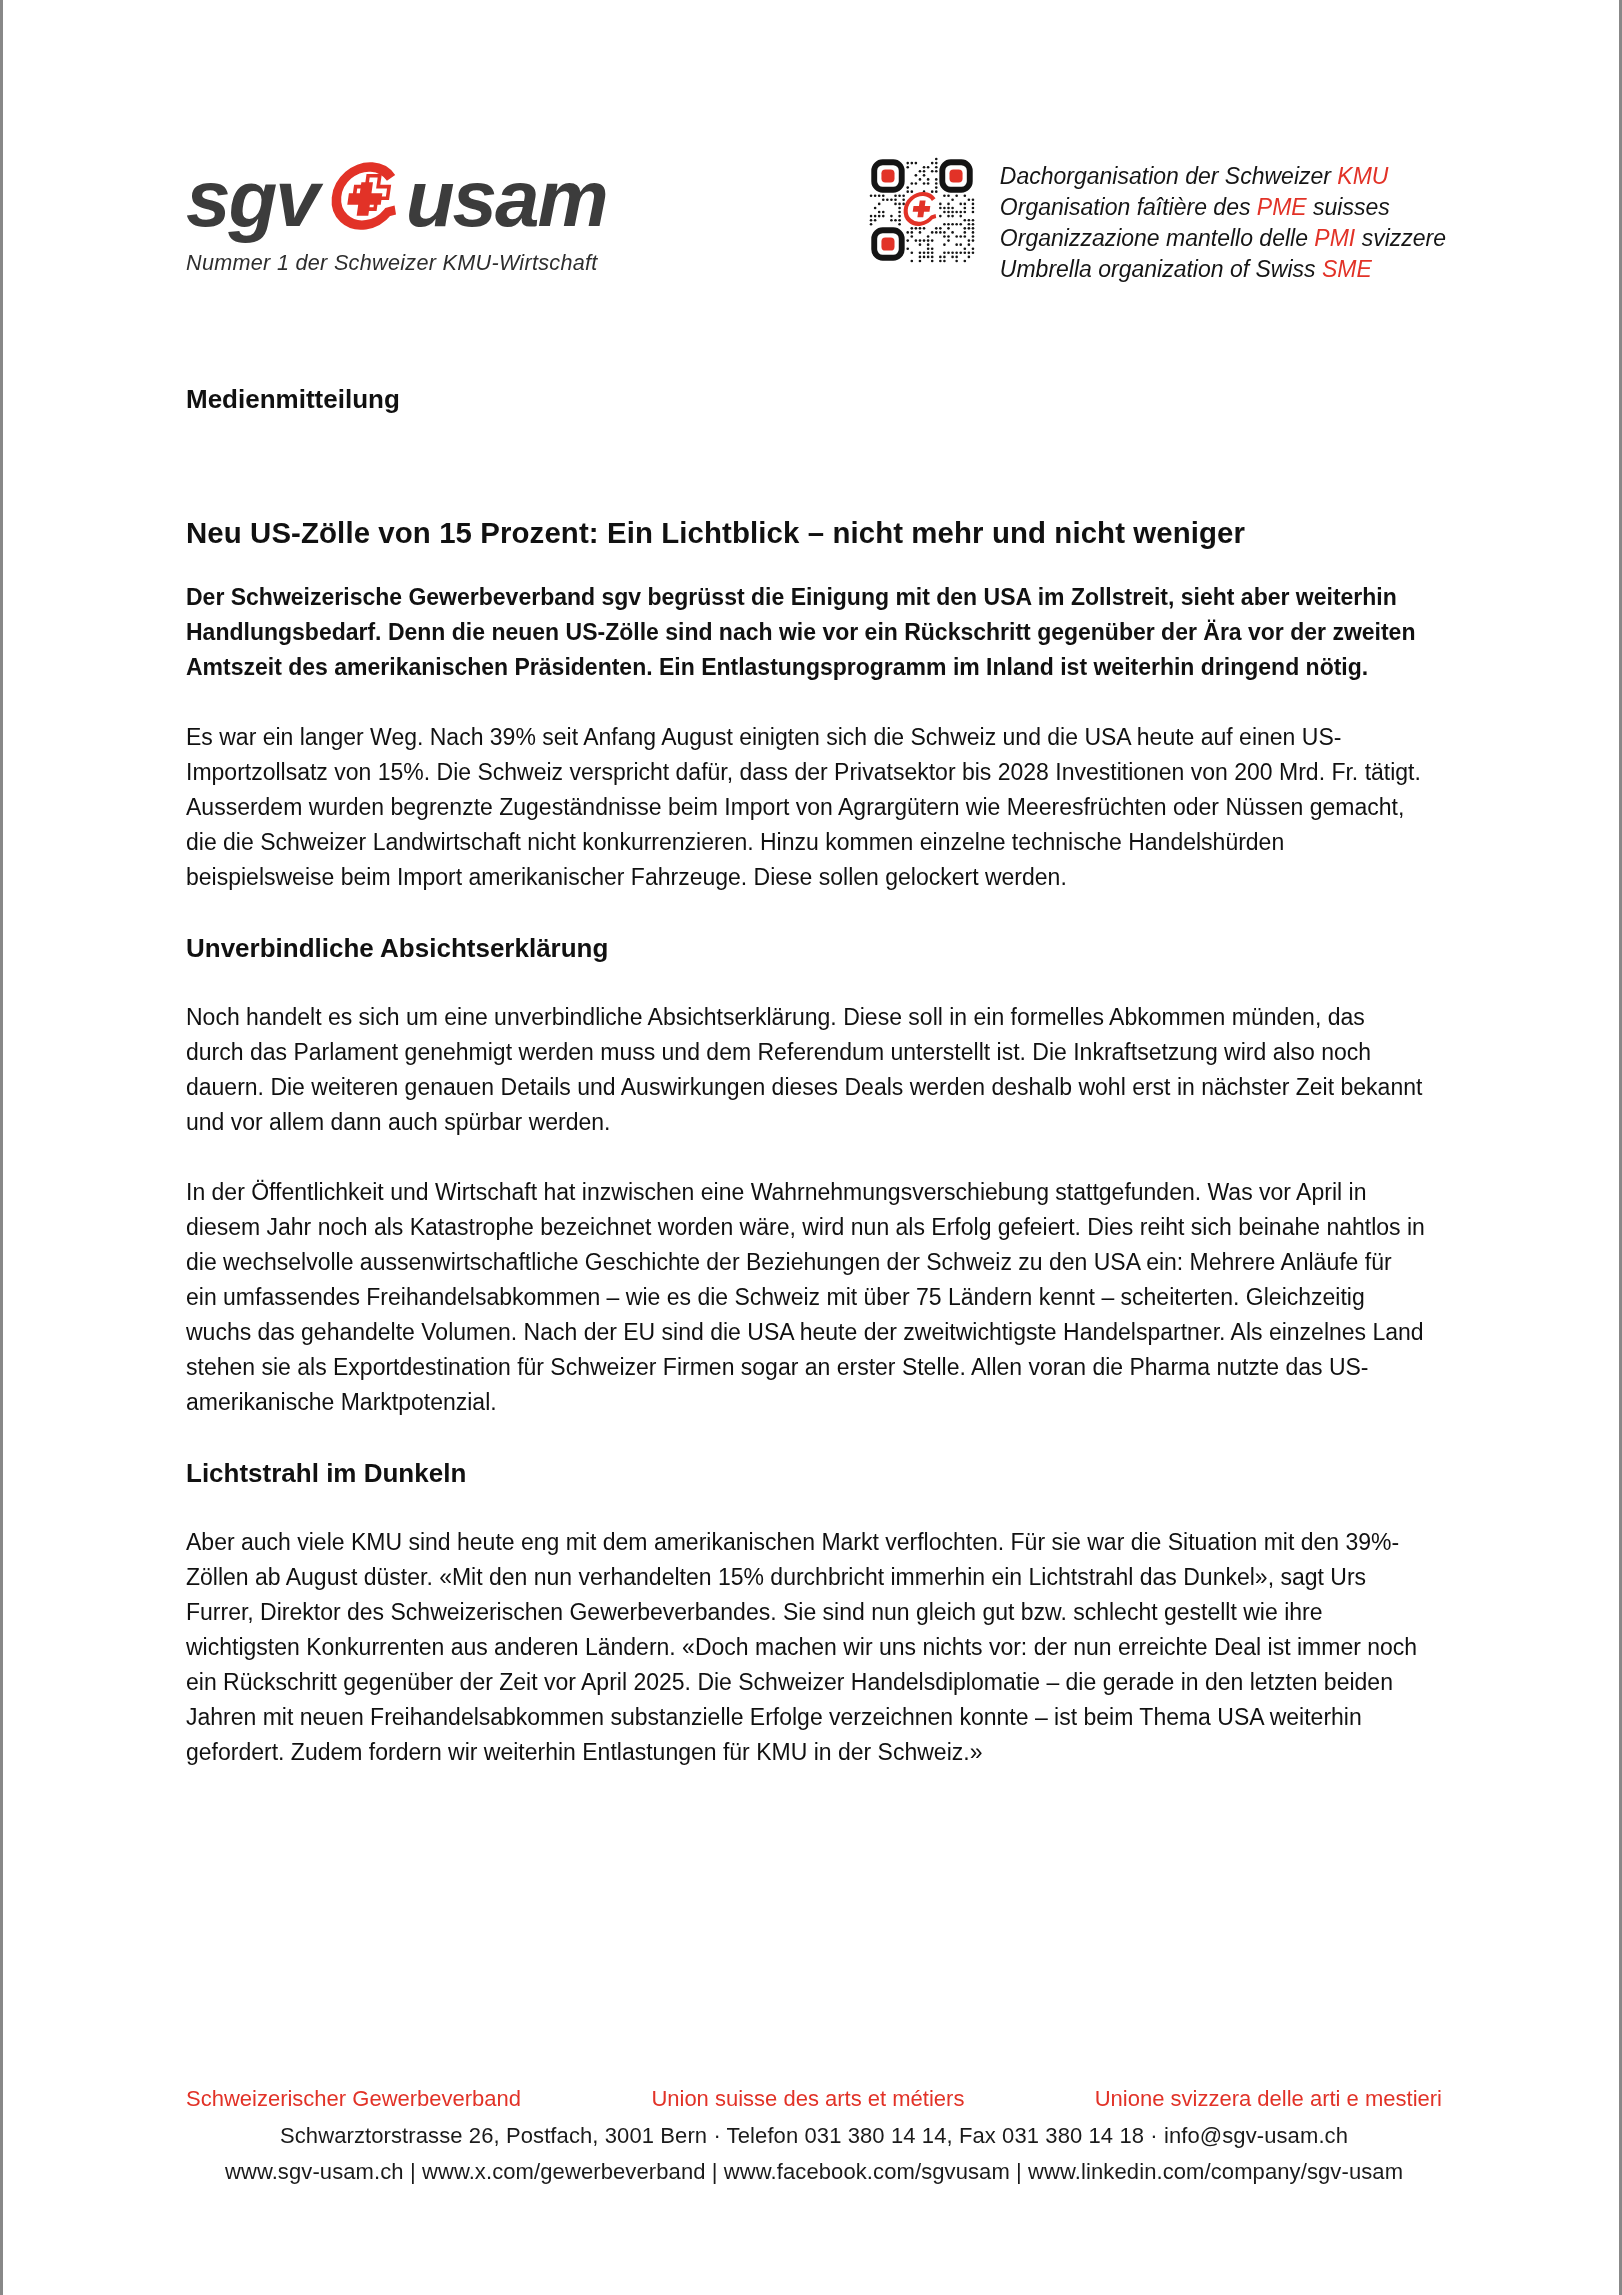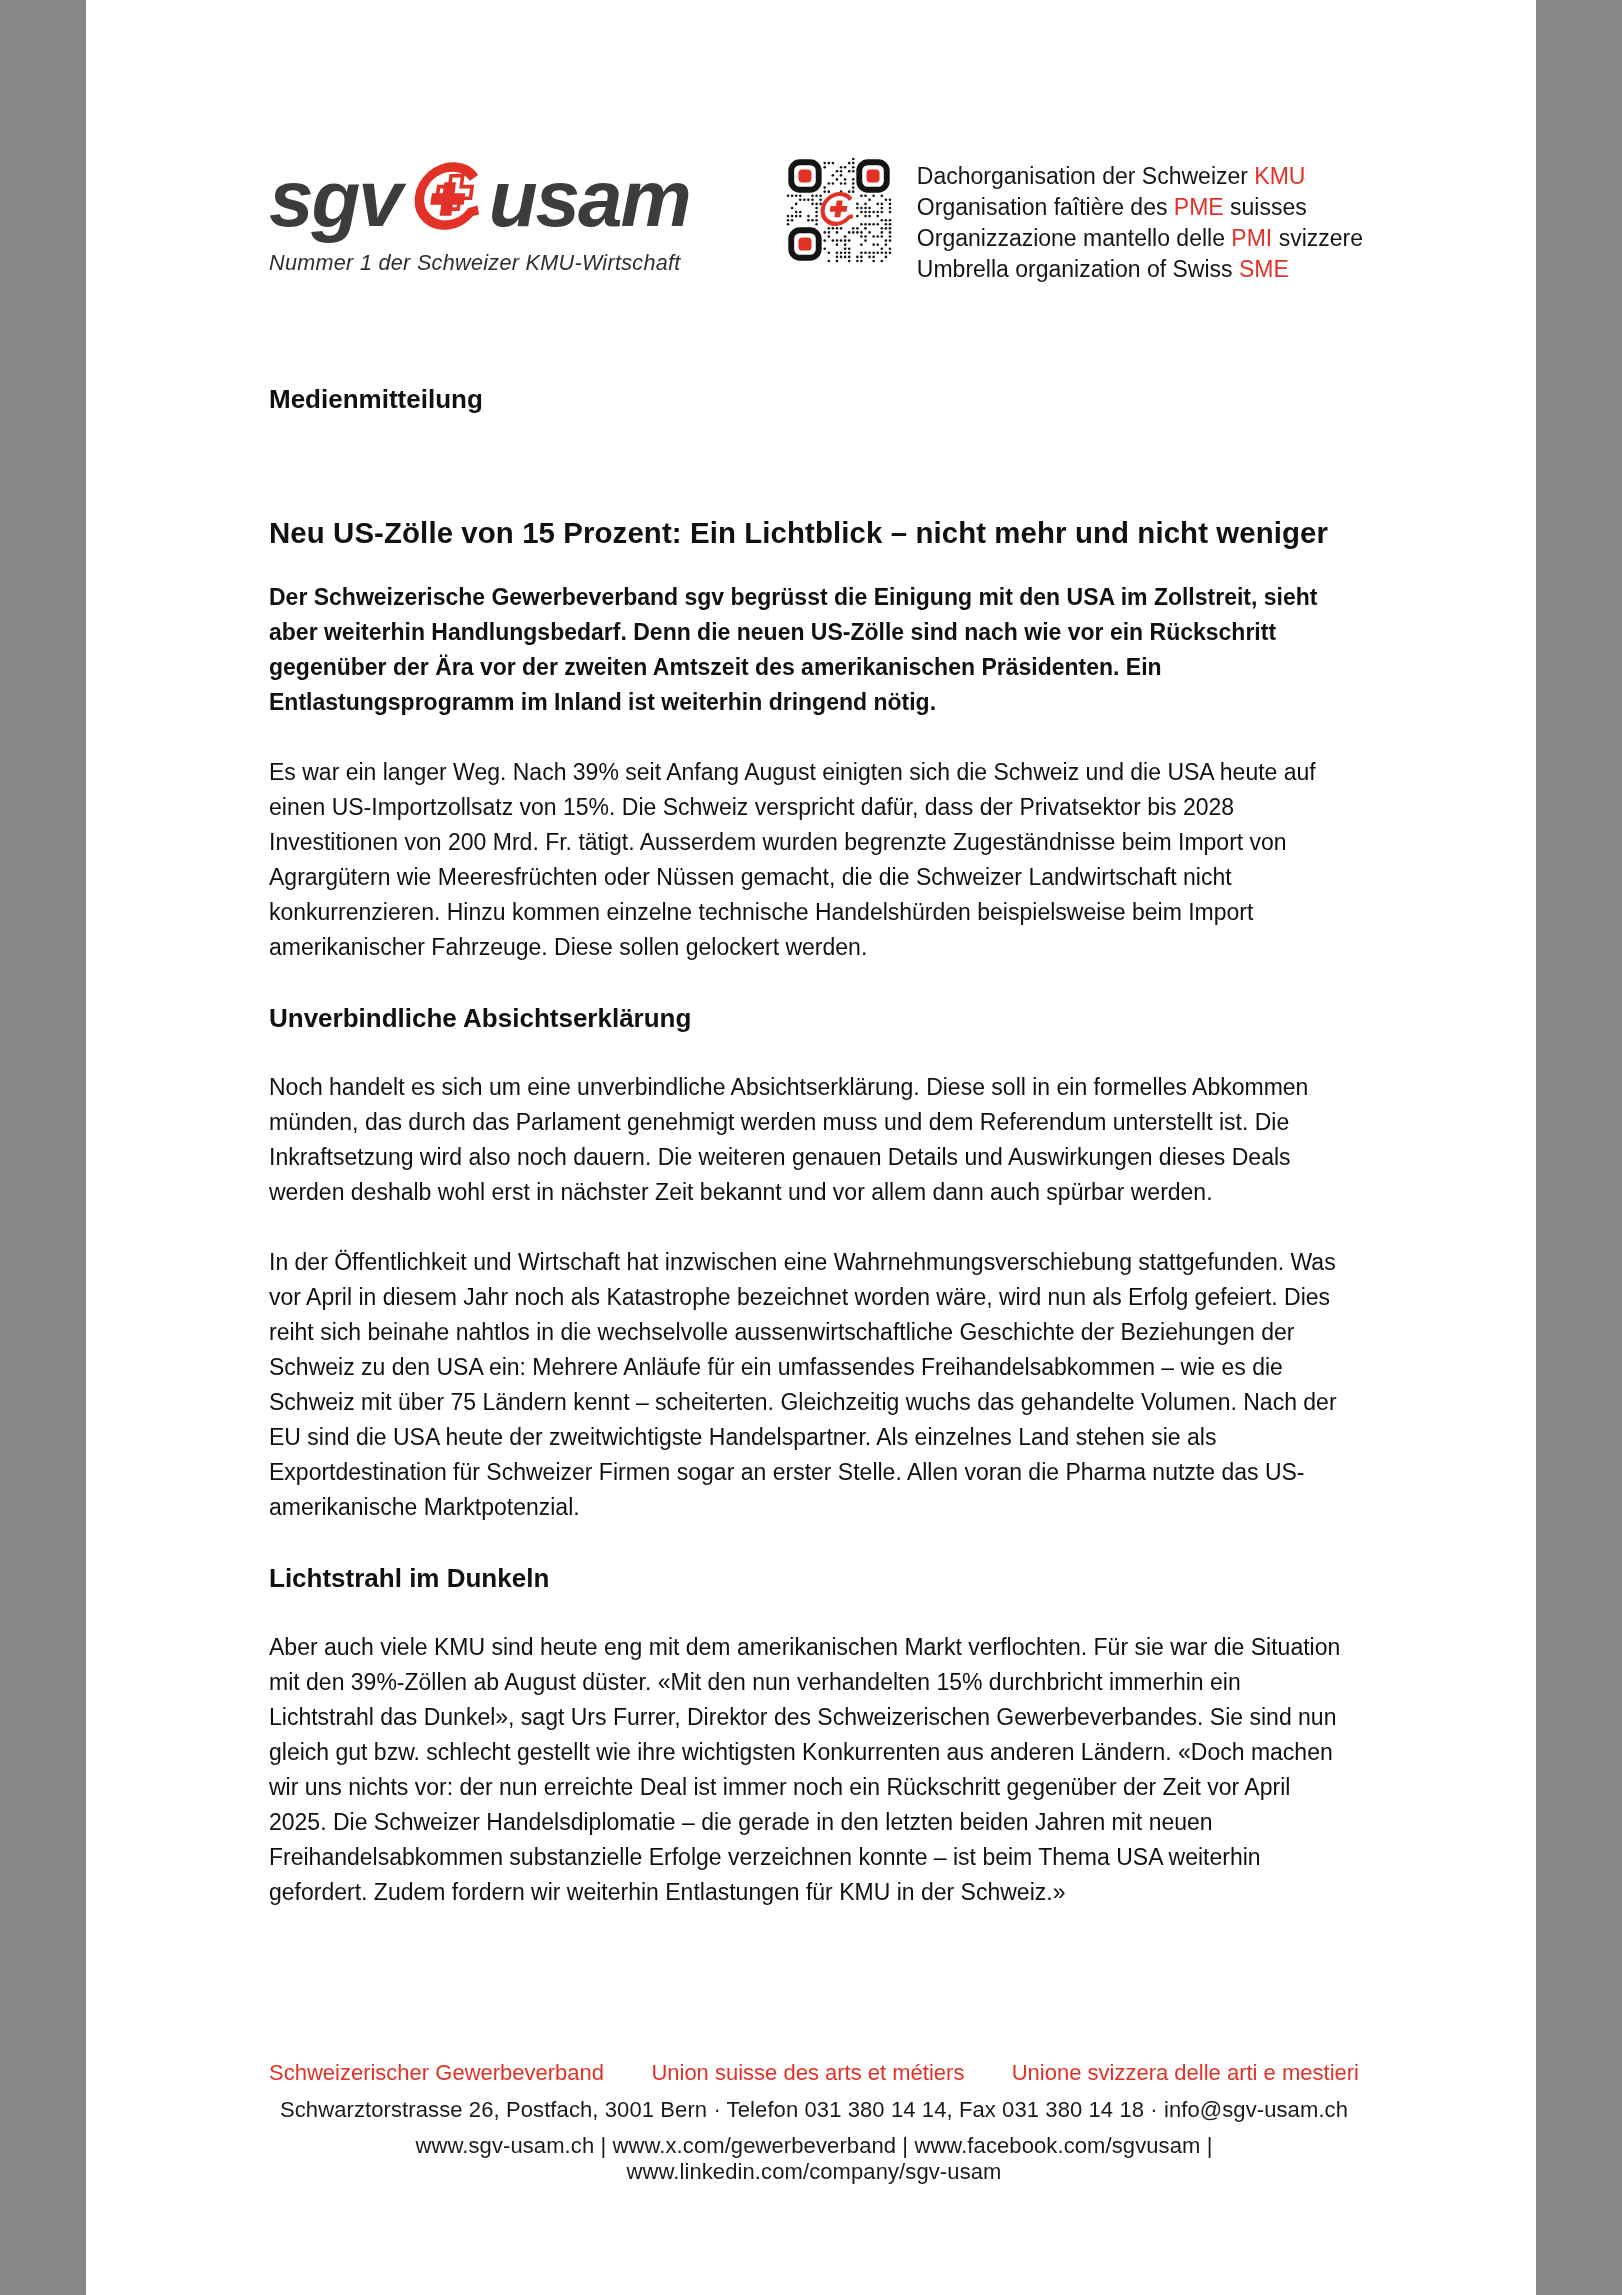--- a/index.html
+++ b/index.html
@@ -4,21 +4,21 @@
 <style>
   :root{
     --red:#e23227;
     --logo-gray:#3c3c3c;
     --ink:#111111;
   }
   *{margin:0;padding:0;box-sizing:border-box;}
   html,body{background:#888;}
   .page{
     position:relative;
-    width:1450px;
+    width:1616px;
     height:2295px;
     margin:0 auto;
     background:#ffffff;
     overflow:hidden;
     font-family:"Liberation Sans", sans-serif;
     color:var(--ink);
   }
   
   .masthead{
     position:absolute;
@@ -44,20 +44,21 @@
     margin-top:9.2px;
     font-size:21.6px;
     font-style:italic;
     color:#2e2e2e;
     letter-spacing:0.3px;
   }
   .masthead-right{
     display:flex;
     align-items:flex-start;
     gap:25px;
+    font-style:italic;
   }
   .qr{width:106px;height:106px;flex:0 0 auto;}
   .org-lines{
     padding-top:3.9px;
     font-size:23px;
     line-height:31px;
     color:#151515;
   }
   .org-em{color:var(--red);}
   

